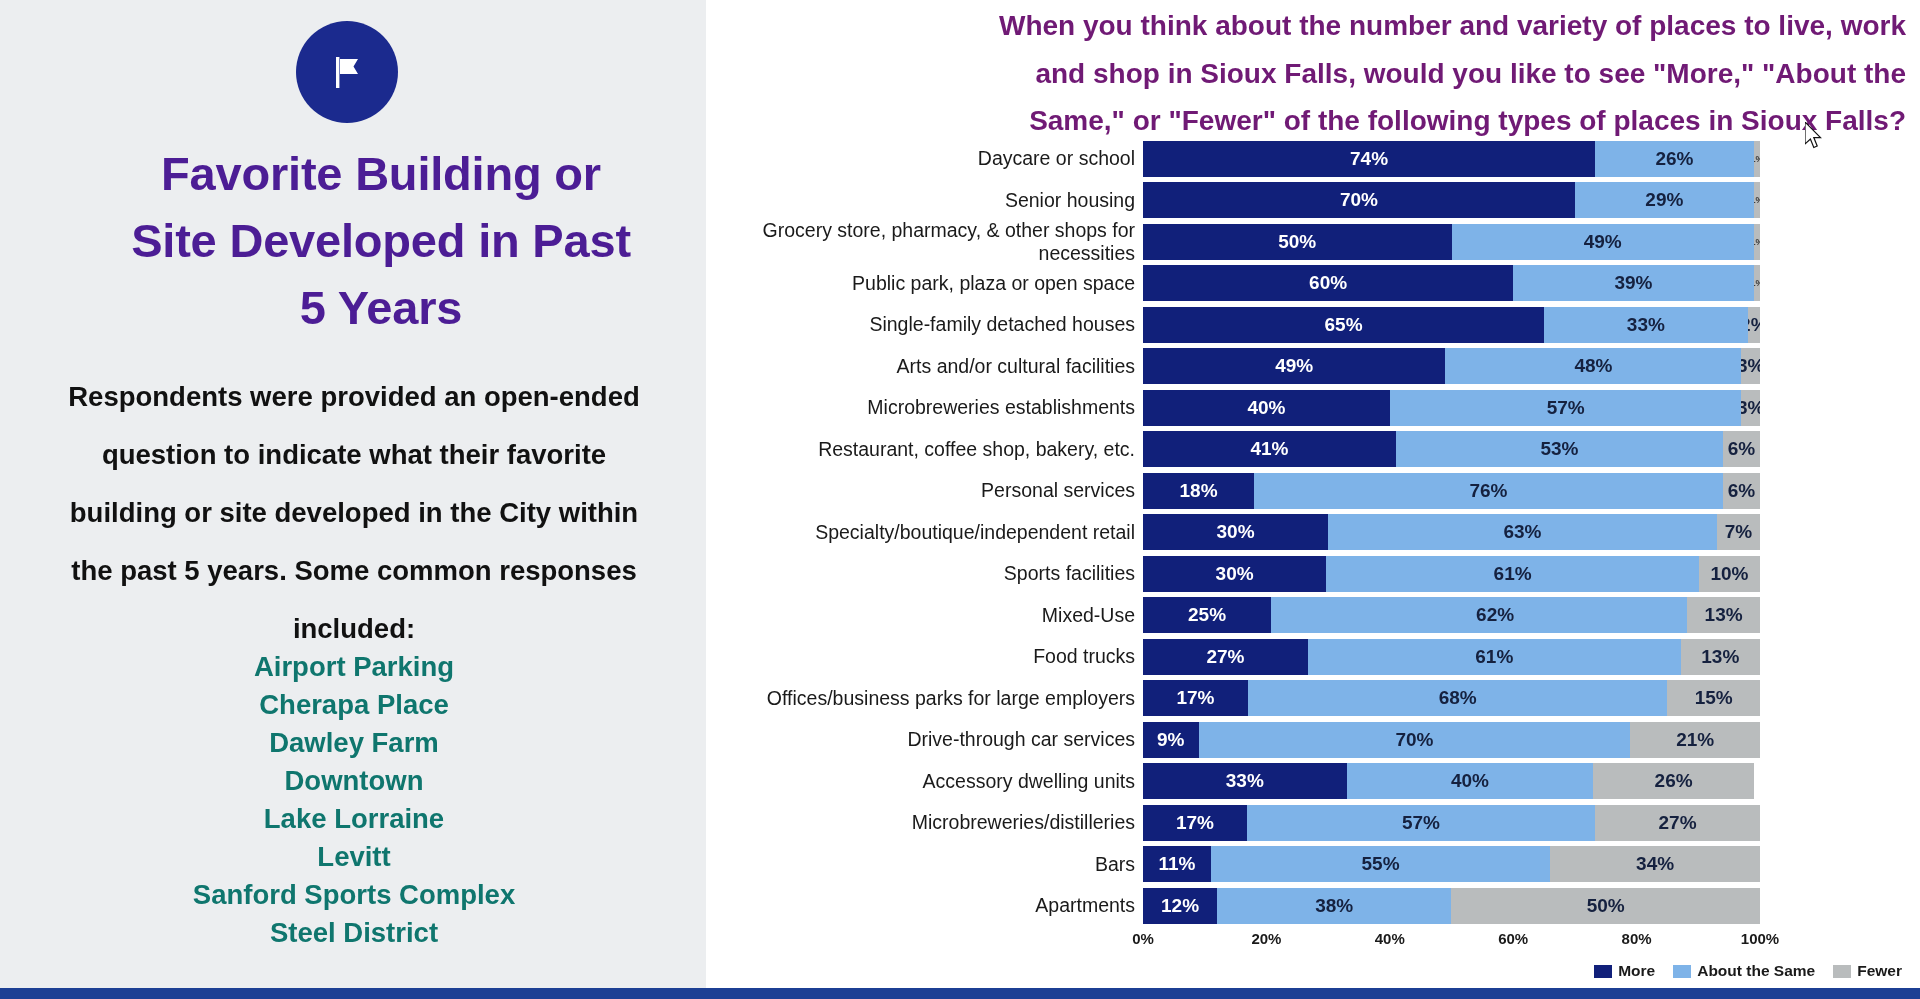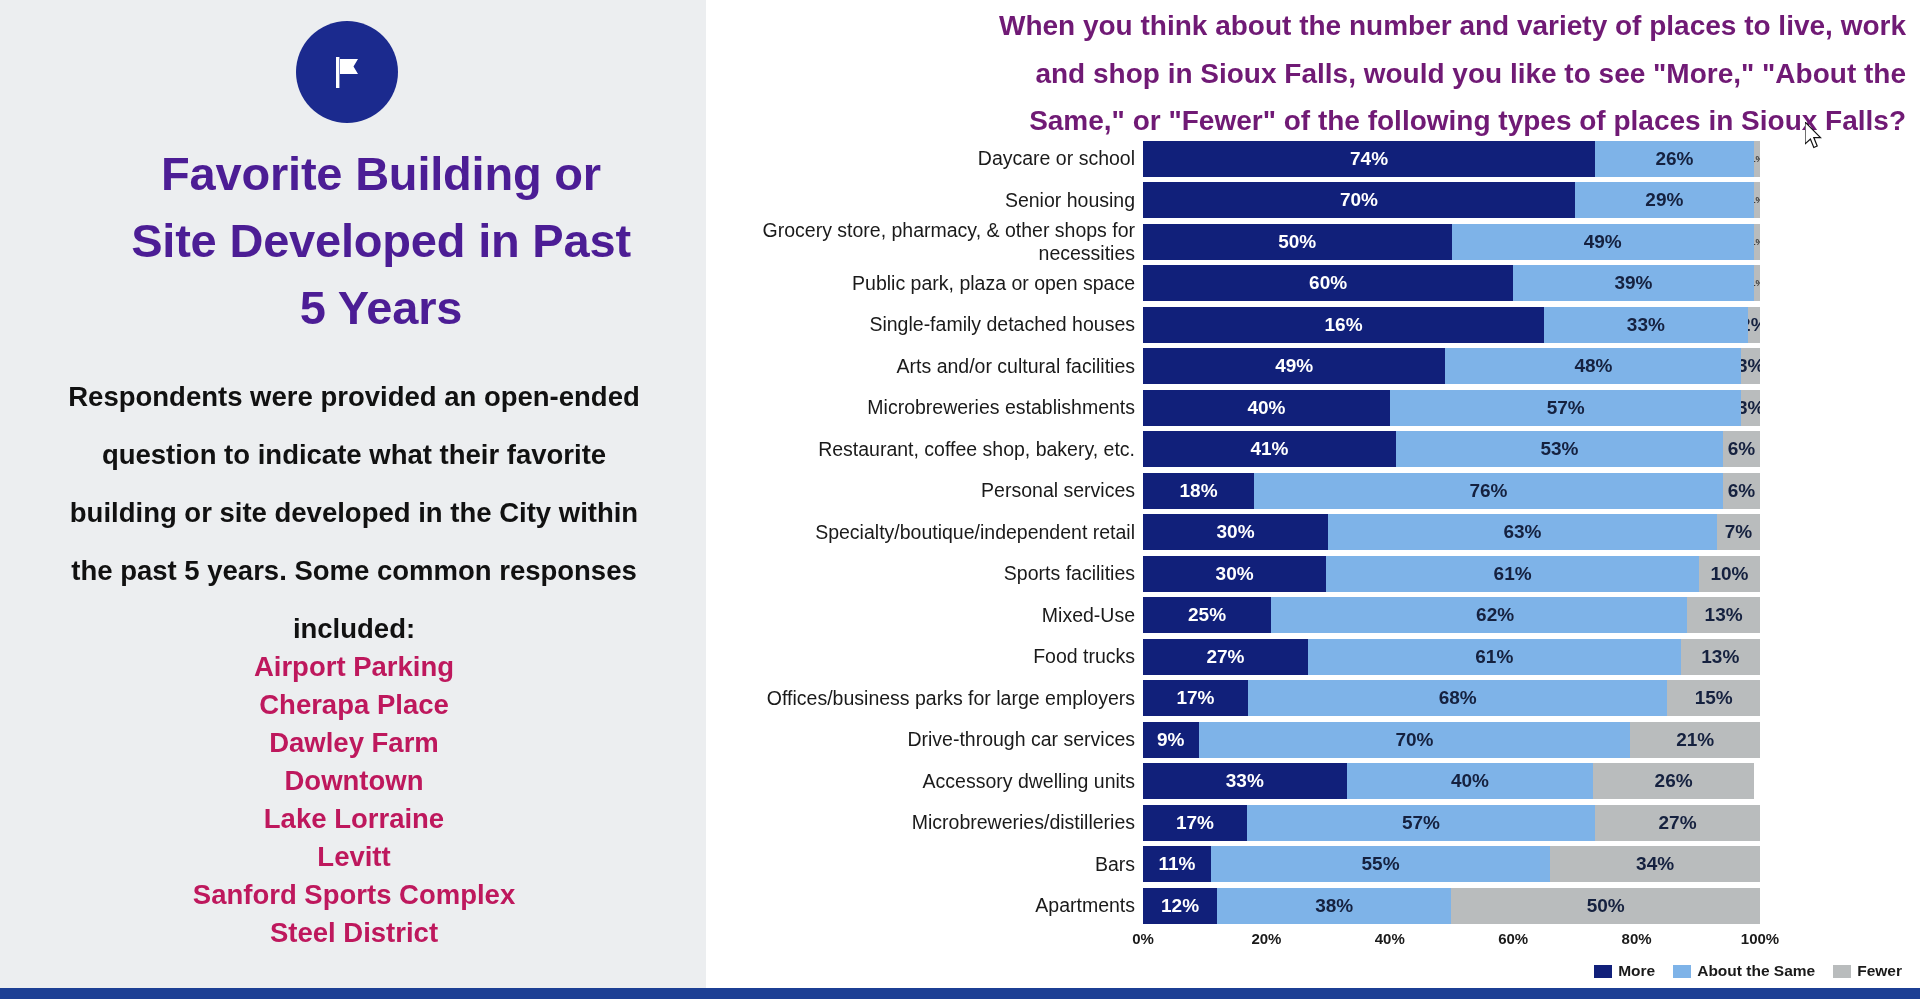--- a/index.html
+++ b/index.html
@@ -68,21 +68,21 @@
   }
   .left-list {
     position: absolute;
     left: 28px;
     top: 648px;
     width: 652px;
     text-align: center;
     font-size: 27.5px;
     line-height: 38px;
     font-weight: bold;
-    color: #be185d;
+    color: #0f766e;
   }
   .left-list div { white-space: nowrap; }
 
   
   .gutter {
     position: absolute;
     left: 706px;
     top: 0;
     width: 5px;
     height: 999px;
@@ -319,21 +319,21 @@
             <div class="row-label">Public park, plaza or open space</div>
             <div class="bar-track" style="max-width: 617px;">
               <div class="seg more" style="width: 370.2px;">60%</div>
               <div class="seg same" style="width: 240.63px;">39%</div>
               <div class="seg fewer tiny" style="width: 6.17px;">1%</div>
             </div>
           </div>
           <div class="row">
             <div class="row-label">Single-family detached houses</div>
             <div class="bar-track" style="max-width: 617px;">
-              <div class="seg more" style="width: 401.05px;">16%</div>
+              <div class="seg more" style="width: 401.05px;">65%</div>
               <div class="seg same" style="width: 203.61px;">33%</div>
               <div class="seg fewer" style="width: 12.34px;">2%</div>
             </div>
           </div>
           <div class="row">
             <div class="row-label">Arts and/or cultural facilities</div>
             <div class="bar-track" style="max-width: 617px;">
               <div class="seg more" style="width: 302.33px;">49%</div>
               <div class="seg same" style="width: 296.16px;">48%</div>
               <div class="seg fewer" style="width: 18.51px;">3%</div>

